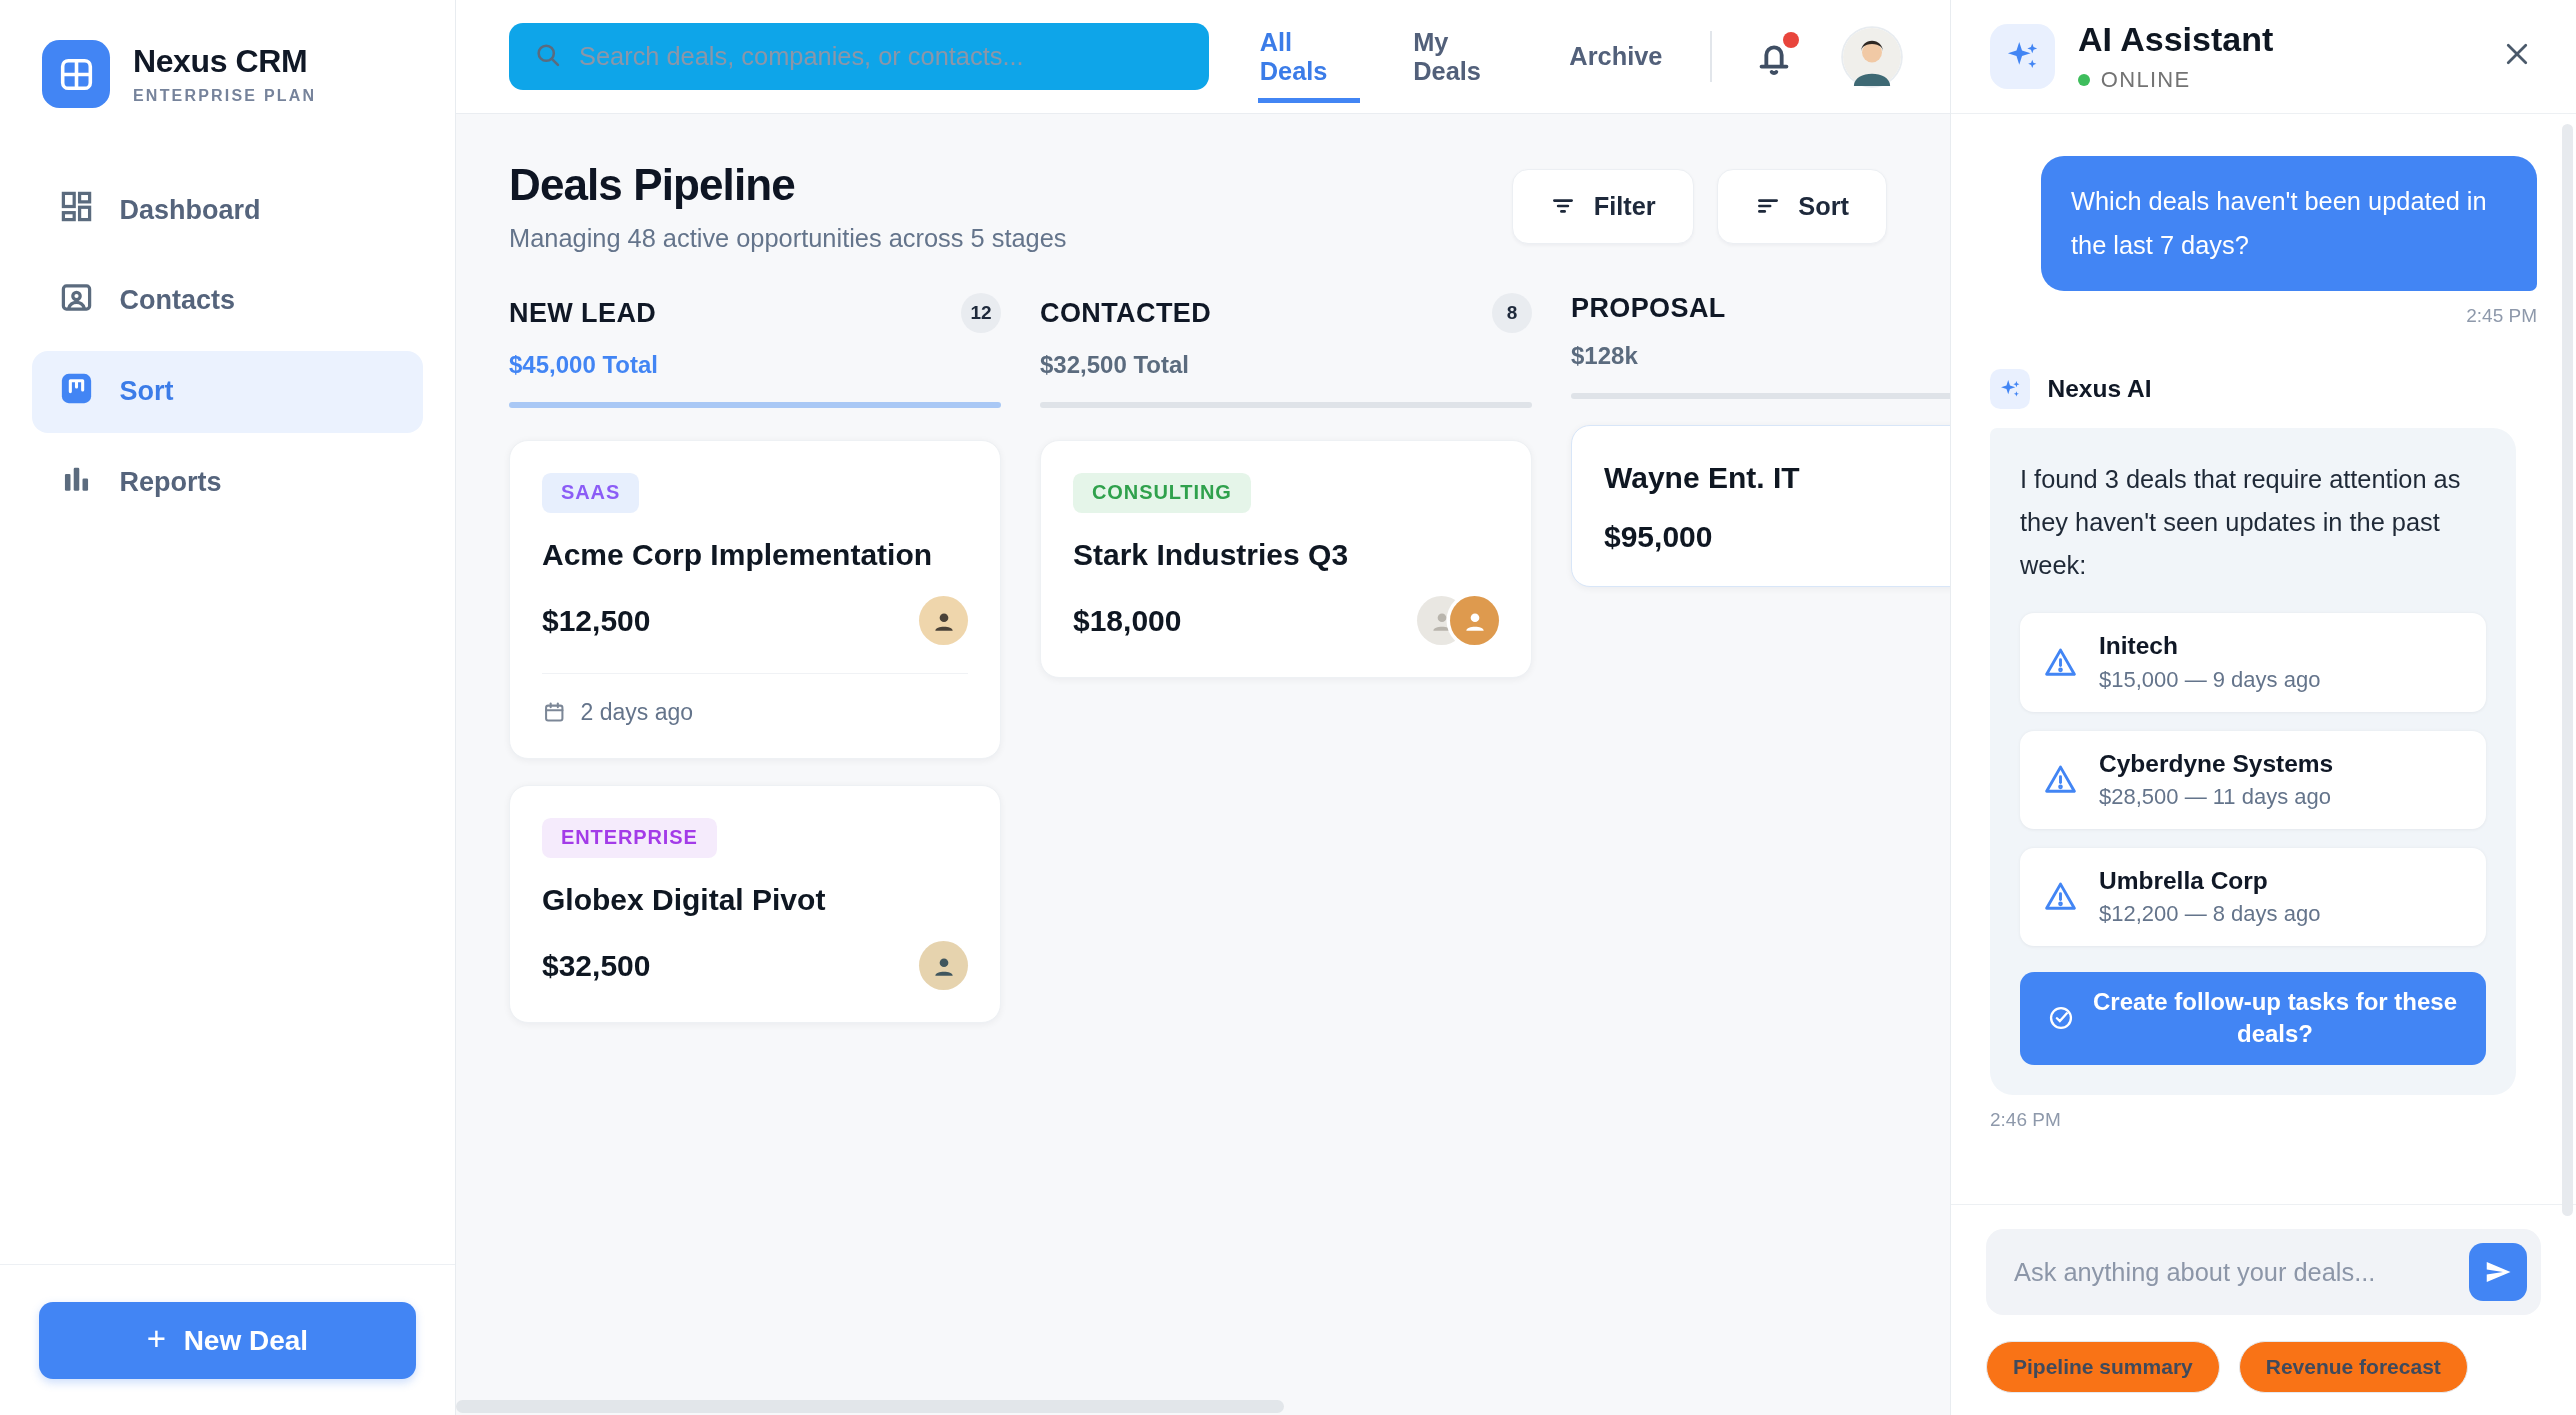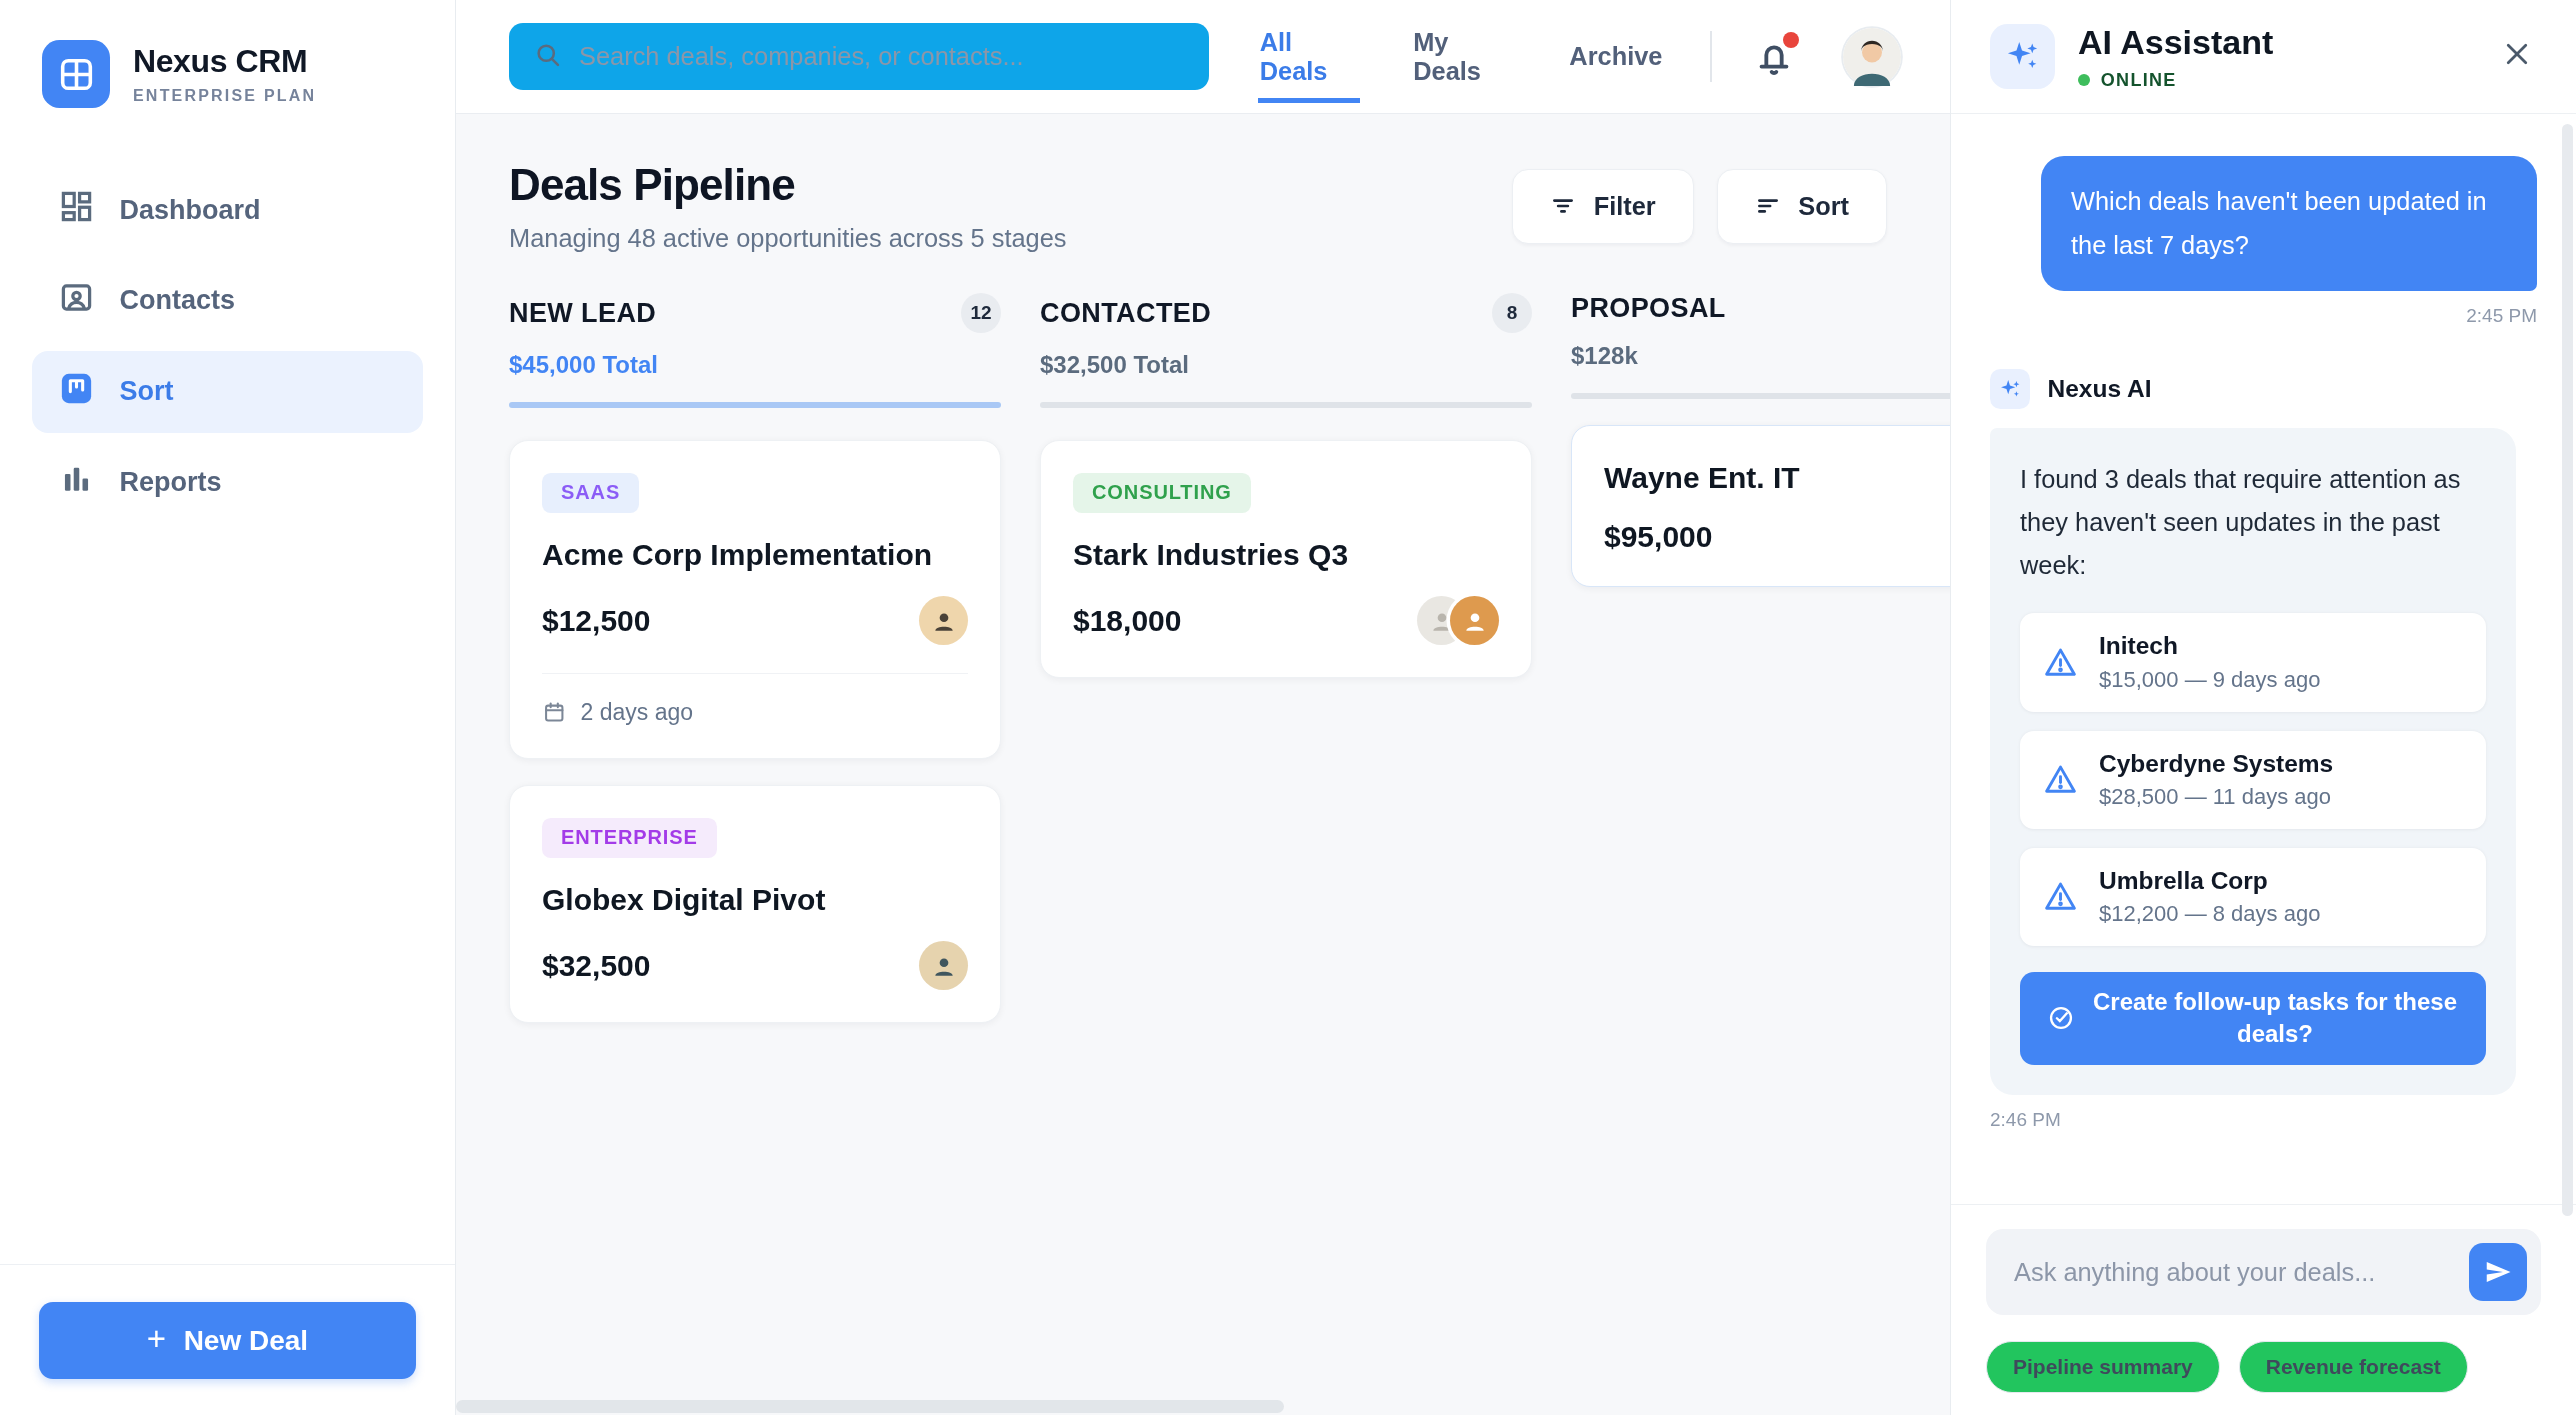--- a/index.html
+++ b/index.html
@@ -68,21 +68,21 @@
   .card-foot { margin-top:28px; border-top:1.8px solid #F0F2F5; padding-top:24.5px; display:flex; align-items:center; gap:14px; font-size:23px; color:#64748B; }
   .hscroll { position:absolute; left:0; bottom:3.5px; width:828px; height:12.3px; border-radius:7px; background:#E2E6EA; }
 
   
   .ai-panel { width:626px; flex:none; background:#fff; border-left:1.8px solid #E8ECF0; display:flex; flex-direction:column; position:relative; }
   .ai-head { height:114px; flex:none; display:flex; align-items:center; gap:23px; padding:0 39px; border-bottom:1.8px solid #EDF0F3; }
   .spark-tile { width:65px; height:65px; border-radius:17.5px; background:#E9F0FE; display:flex; align-items:center; justify-content:center; flex:none; }
   .ai-title { font-size:34px; font-weight:bold; color:#0F1722; }
   .ai-status { display:flex; align-items:center; gap:10.5px; margin-top:8px; }
   .status-dot { width:12.3px; height:12.3px; border-radius:50%; background:#3EBD5C; }
-  .status-text { font-size:18px; font-weight:bold; color:#14532d; letter-spacing:1.3px; }
+  .status-text { font-size:22px; font-weight:normal; color:#737373; letter-spacing:1.3px; }
   .close-x { margin-left:auto; cursor:pointer; font-size:35px; color:#4B5A6B; line-height:1; padding:5.3px; }
 
   .chat { flex:1; padding:42px 39px 0 39px; overflow:hidden; }
   .msg-user { margin-left:auto; max-width:496px; background:#4285F4; color:#fff; font-size:25.4px; line-height:1.75; padding:23px 30px; border-radius:23px 23px 7px 23px; }
   .time { font-size:19px; color:#8E99AB; margin-top:14px; }
   .time.right { text-align:right; }
   .sender-row { display:flex; align-items:center; gap:17.5px; margin-top:42px; }
   .spark-mini { width:40px; height:40px; border-radius:10.5px; background:#E9F0FE; display:flex; align-items:center; justify-content:center; flex:none; }
   .sender-name { font-size:24.5px; font-weight:bold; color:#101826; }
   .msg-ai { margin-top:19px; width:526px; background:#F1F5F9; border-radius:7px 23px 23px 23px; padding:30px; }
@@ -94,21 +94,21 @@
   .cta-btn { margin-top:26px; width:100%; background:#4285F4; border:none; border-radius:14px; color:#fff; font-family:inherit; font-size:24px; font-weight:bold; line-height:1.35; padding:14px 23px; display:flex; align-items:center; justify-content:center; gap:16px; cursor:pointer; }
   .cta-btn span { max-width:368px; }
   .vscroll { position:absolute; right:3.5px; top:124px; width:10.5px; height:1092px; border-radius:6.1px; background:#E7EAEE; }
 
   .composer { flex:none; border-top:1.8px solid #EDF0F3; padding:24.5px 35px 23px 35px; }
   .ask-row { background:#F1F3F7; border-radius:17.5px; height:86px; display:flex; align-items:center; padding:0 14px 0 28px; }
   .ask-row input { flex:1; border:none; background:transparent; outline:none; font-family:inherit; font-size:25.4px; color:#334155; }
   .ask-row input::placeholder { color:#8C96A8; }
   .send-btn { width:58px; height:58px; border-radius:14px; border:none; background:#4285F4; display:flex; align-items:center; justify-content:center; cursor:pointer; flex:none; }
   .chips { display:flex; gap:19px; margin-top:26px; }
-  .chip { background:#22c55e; border:1.8px solid #E5E9EE; border-radius:875px; padding:13px 26px; font-size:21px; font-weight:bold; color:#3F4A5C; cursor:pointer; }
+  .chip { background:#f97316; border:1.8px solid #E5E9EE; border-radius:875px; padding:13px 26px; font-size:21px; font-weight:bold; color:#3F4A5C; cursor:pointer; }
 </style>
 </head>
 <body>
 
 <div class="app">
 
   <aside class="sidebar">
     <div class="logo-row">
       <div class="logo-tile">
         <svg width="39" height="39" viewBox="0 0 24 24" fill="none" stroke="#fff" stroke-width="2.2" stroke-linecap="round">

